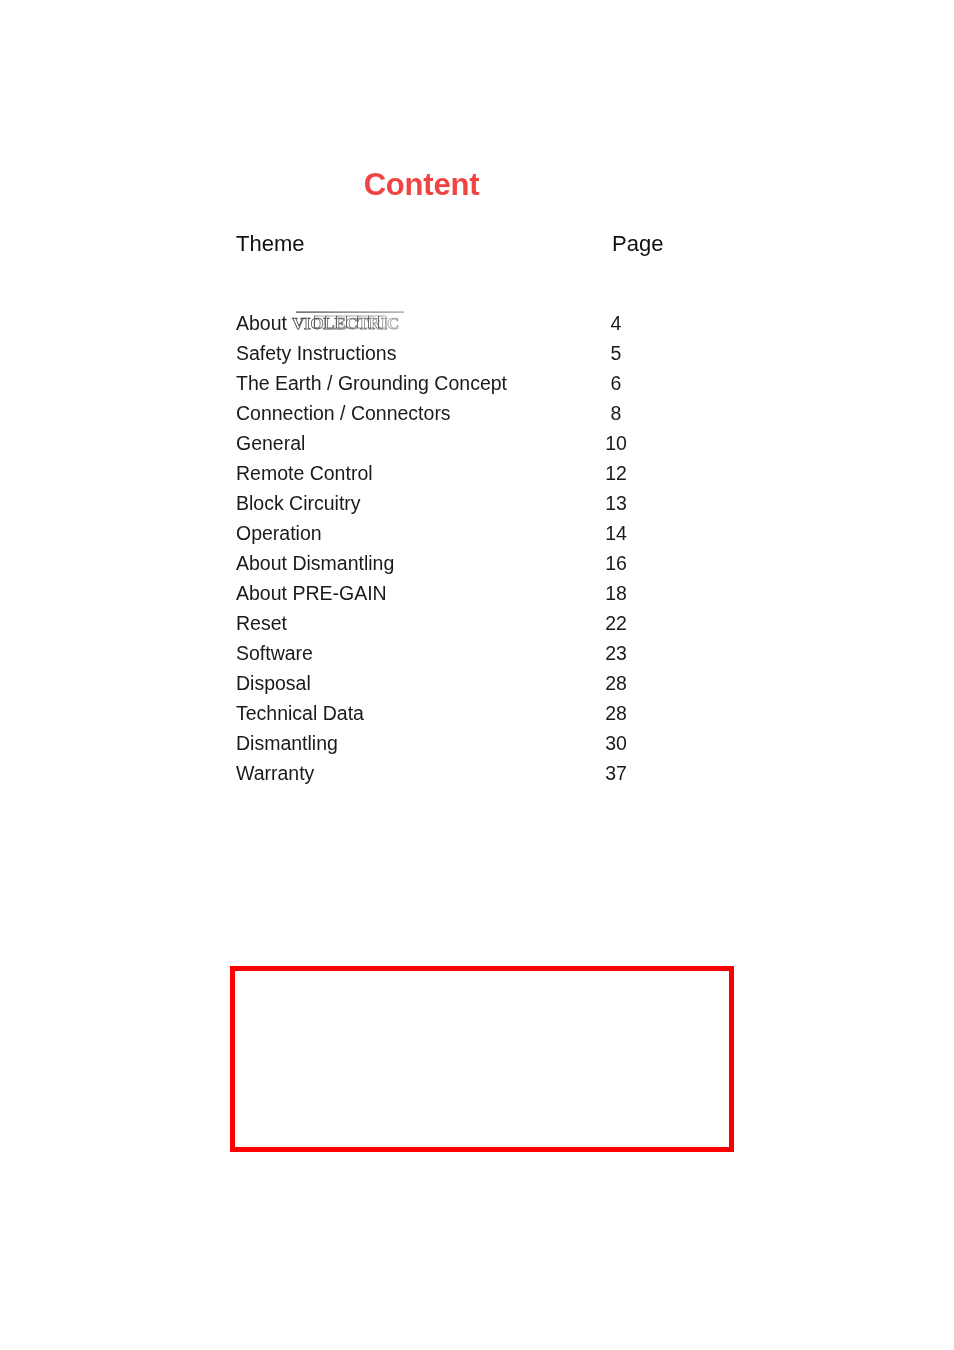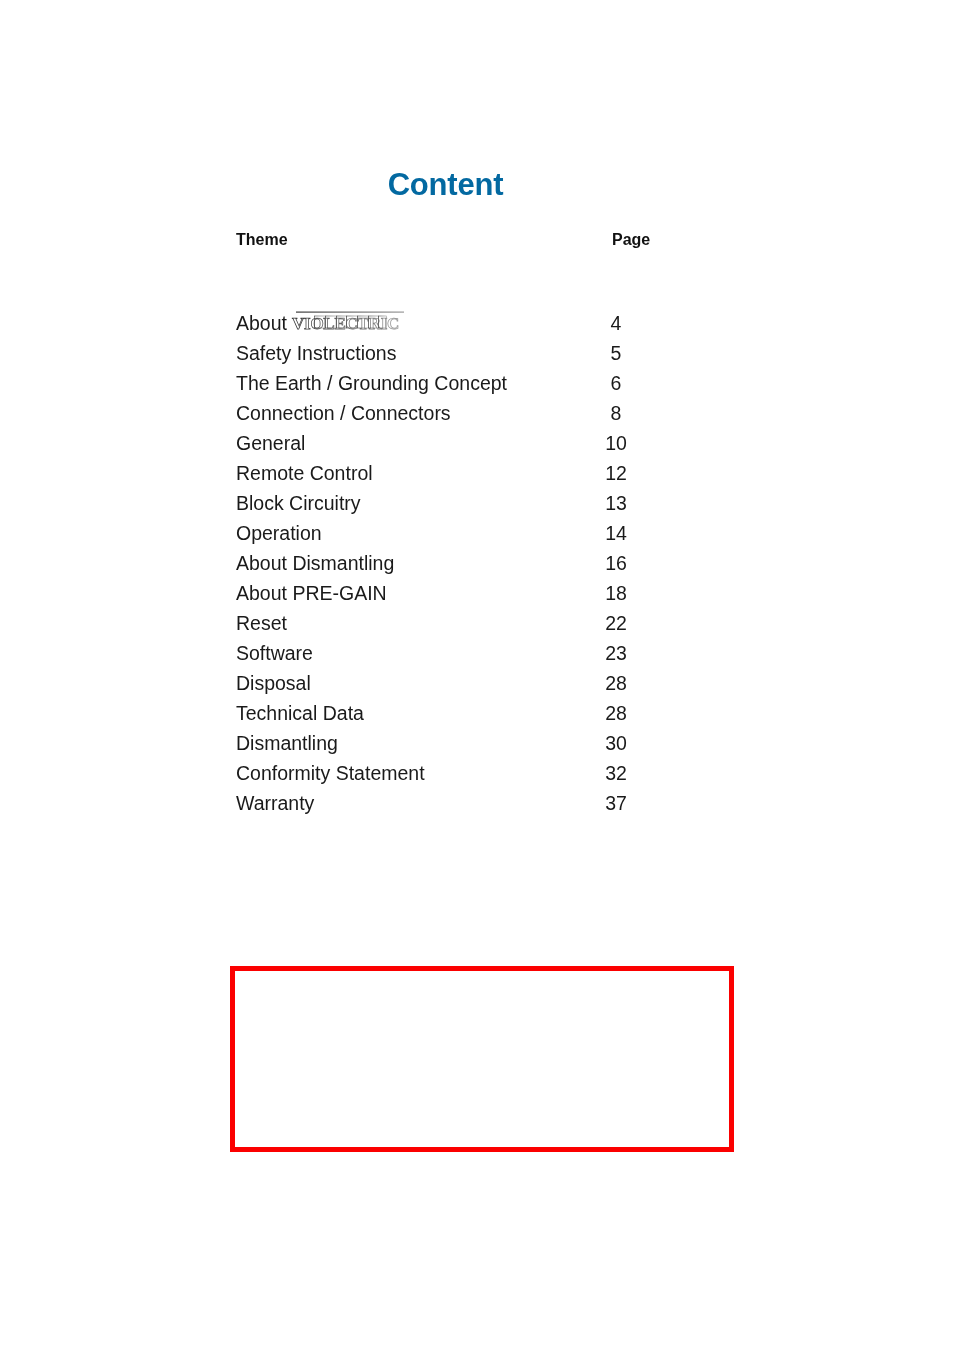--- a/index.html
+++ b/index.html
@@ -20,37 +20,36 @@
   
   .page-title {
     position: absolute;
     left: 0;
     top: 146px;
     width: 843px;           
     text-align: center;
     font-size: 31px;
     font-weight: 700;
     letter-spacing: -0.2px;
-    color: #0369a1;
-    margin-left: 24px;
+    color: #ef4444;
   }
 
   
   .toc {
     position: absolute;
     left: 236px;
     top: 231px;
     width: 436px;
   }
 
   .toc-head {
     position: relative;
     height: 30px;
-    font-size: 16px;
-    font-weight: 700;
+    font-size: 22px;
+    font-weight: 400;
     color: #111111;
     text-align: right;
   }
   .toc-head .th-theme {
     position: absolute;
     left: 0;
     top: 0;
   }
   .toc-head .th-page {
     position: absolute;
@@ -145,19 +144,18 @@
       <div class="toc-row"><span class="row-theme">Remote Control</span><span class="row-page">12</span></div>
       <div class="toc-row"><span class="row-theme">Block Circuitry</span><span class="row-page">13</span></div>
       <div class="toc-row"><span class="row-theme">Operation</span><span class="row-page">14</span></div>
       <div class="toc-row"><span class="row-theme">About Dismantling</span><span class="row-page">16</span></div>
       <div class="toc-row"><span class="row-theme">About PRE-GAIN</span><span class="row-page">18</span></div>
       <div class="toc-row"><span class="row-theme">Reset</span><span class="row-page">22</span></div>
       <div class="toc-row"><span class="row-theme">Software</span><span class="row-page">23</span></div>
       <div class="toc-row"><span class="row-theme">Disposal</span><span class="row-page">28</span></div>
       <div class="toc-row"><span class="row-theme">Technical Data</span><span class="row-page">28</span></div>
       <div class="toc-row"><span class="row-theme">Dismantling</span><span class="row-page">30</span></div>
-      <div class="toc-row"><span class="row-theme">Conformity Statement</span><span class="row-page">32</span></div>
       <div class="toc-row"><span class="row-theme">Warranty</span><span class="row-page">37</span></div>
     </div>
 
 </div>
 
 <div class="red-box"></div>
 
 </body></html>

